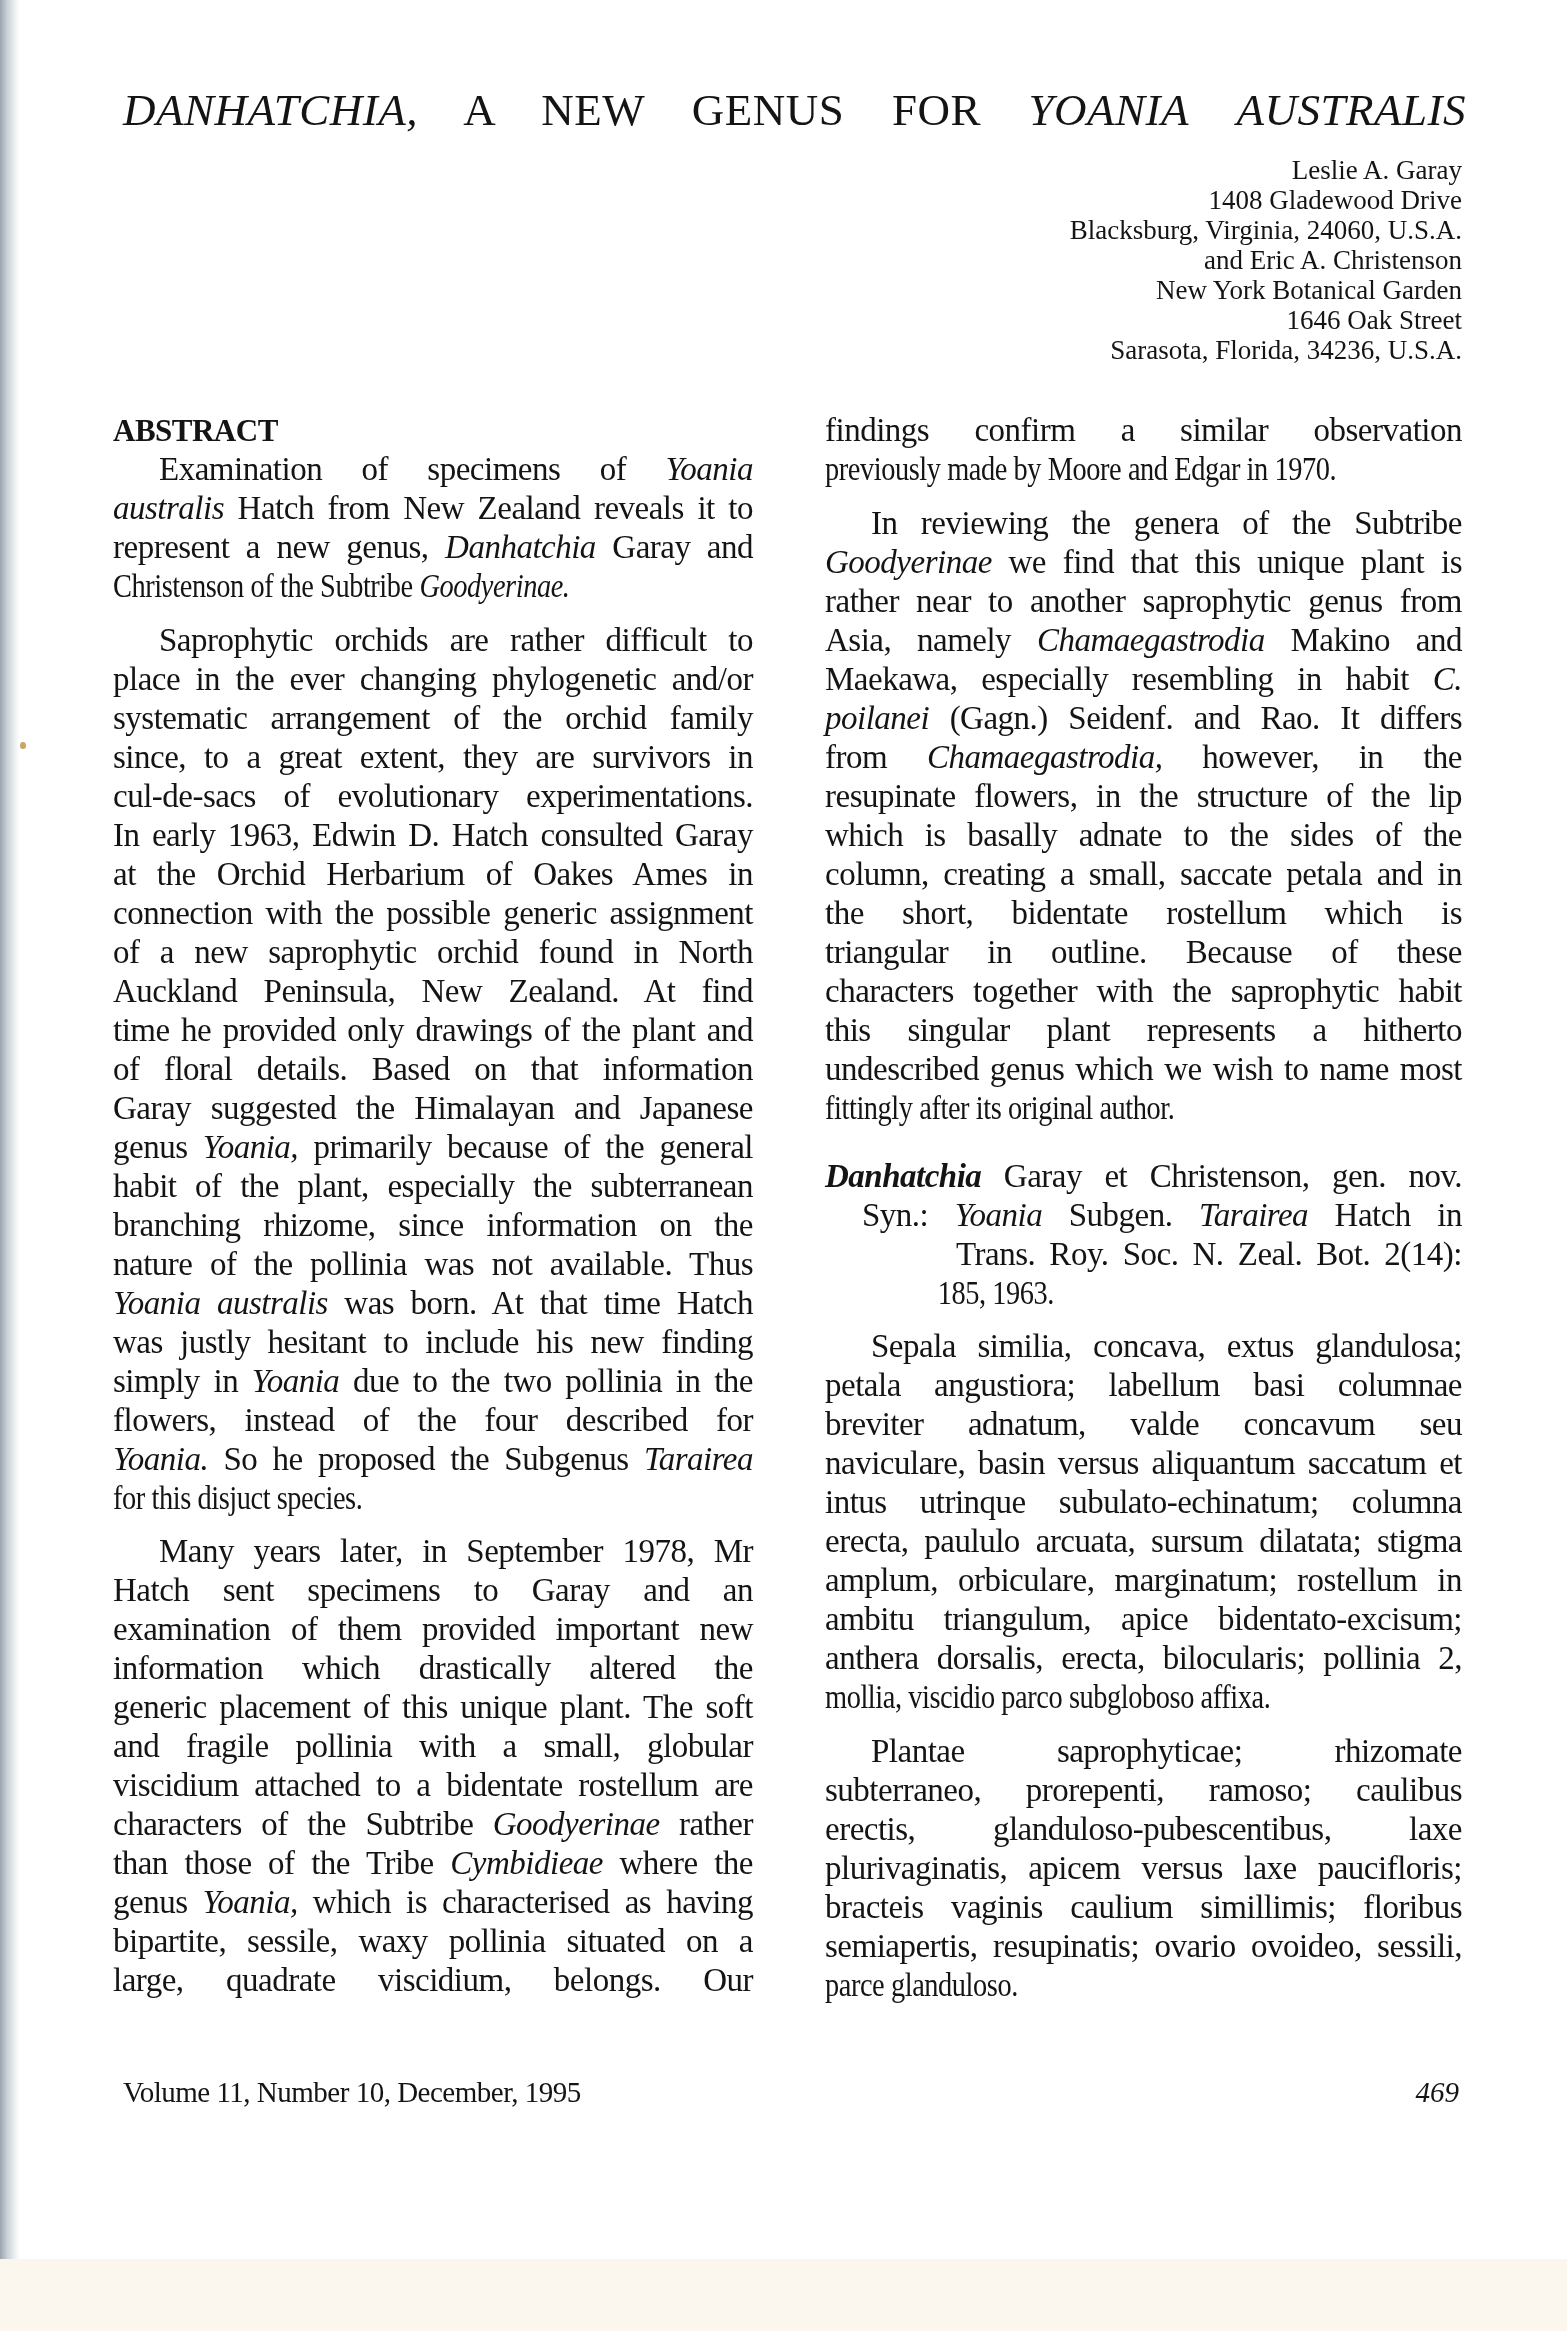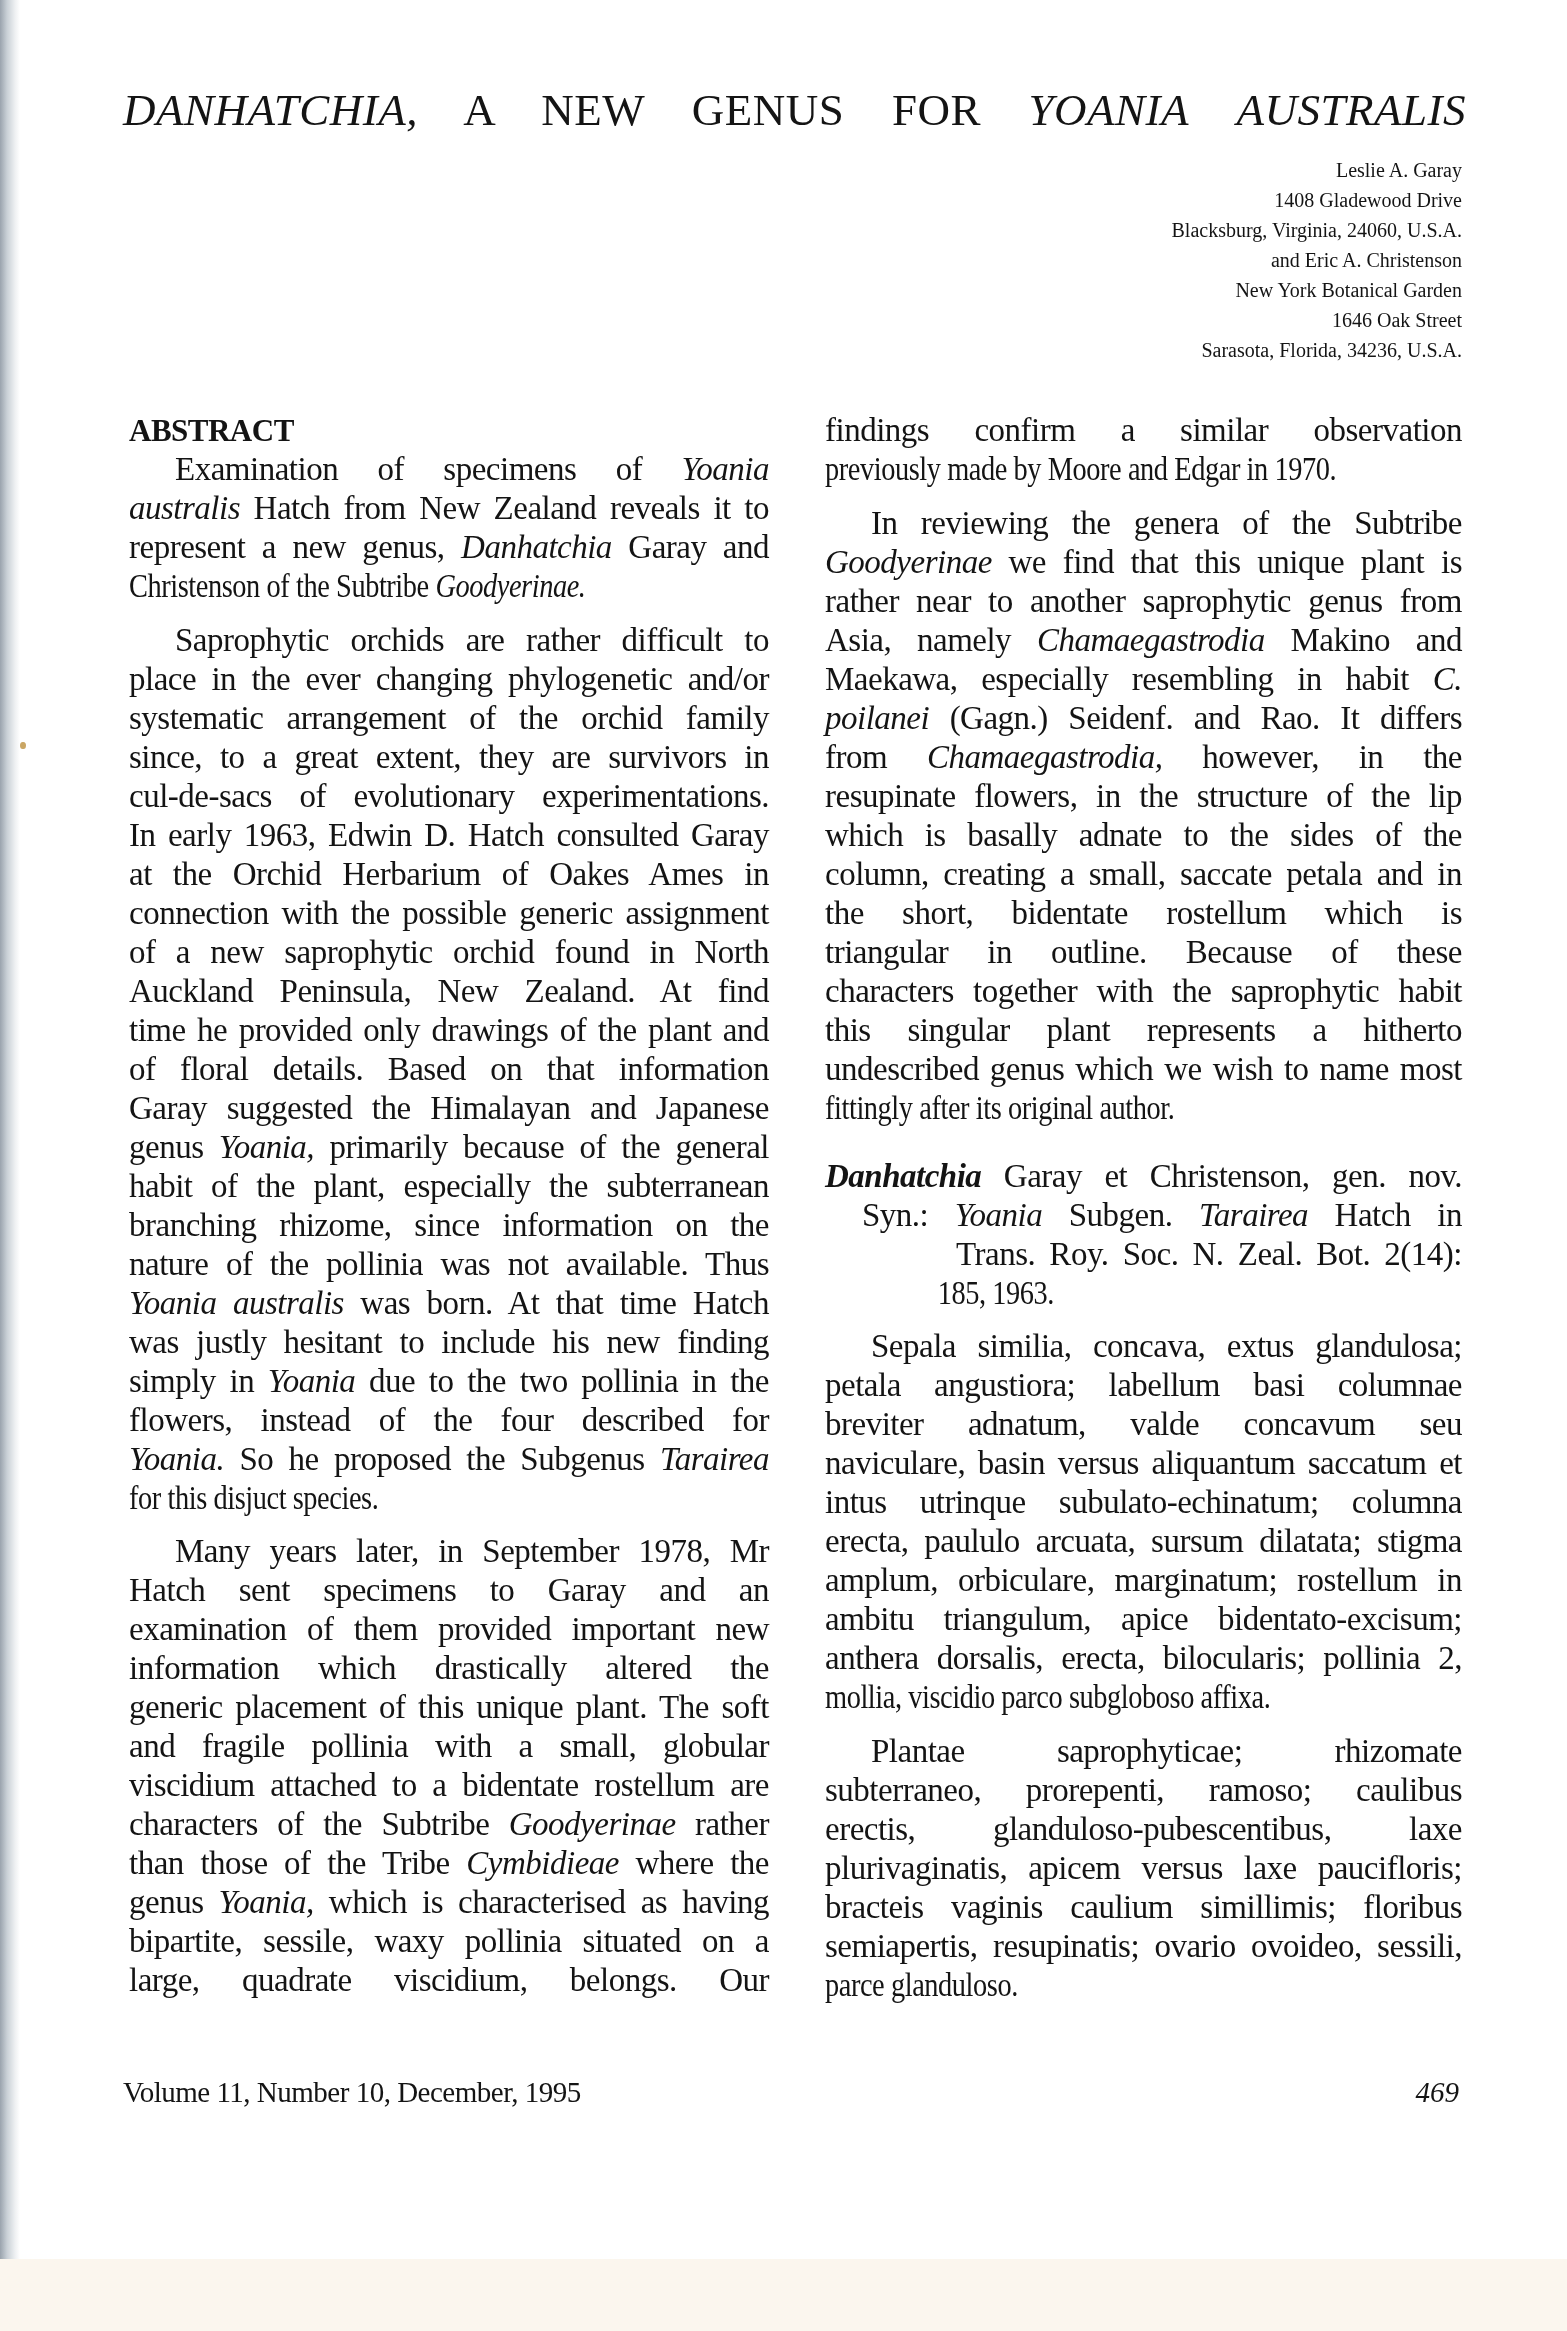--- a/index.html
+++ b/index.html
@@ -19,27 +19,27 @@
   }
   .title {
     position: absolute; left: 123px; top: 84px; width: 1343px;
     font-size: 45px; font-weight: normal; letter-spacing: 0.5px;
     white-space: nowrap; margin: 0;
     text-align: justify; text-align-last: justify;
   }
   .title i { font-style: italic; }
   .authors {
     position: absolute; right: 105px; top: 155px;
-    text-align: right; font-size: 20px; line-height: 30px;
+    text-align: right; font-size: 27px; line-height: 30px;
   }
   .authors div { white-space: nowrap; }
   .col {
     position: absolute; top: 411px;
   }
-  .col.left { left: 129px; width: 640px; }
+  .col.left { left: 113px; width: 640px; }
   .col.right { left: 825px; width: 637px; }
   .line {
     display: block; height: 39px; line-height: 39px;
     font-size: 33px; white-space: nowrap;
     text-align: justify; text-align-last: justify;
     transform-origin: left center;
     letter-spacing: -0.5px;
   }
   .line.last { text-align-last: left; }
   .line.indent { padding-left: 46px; }

